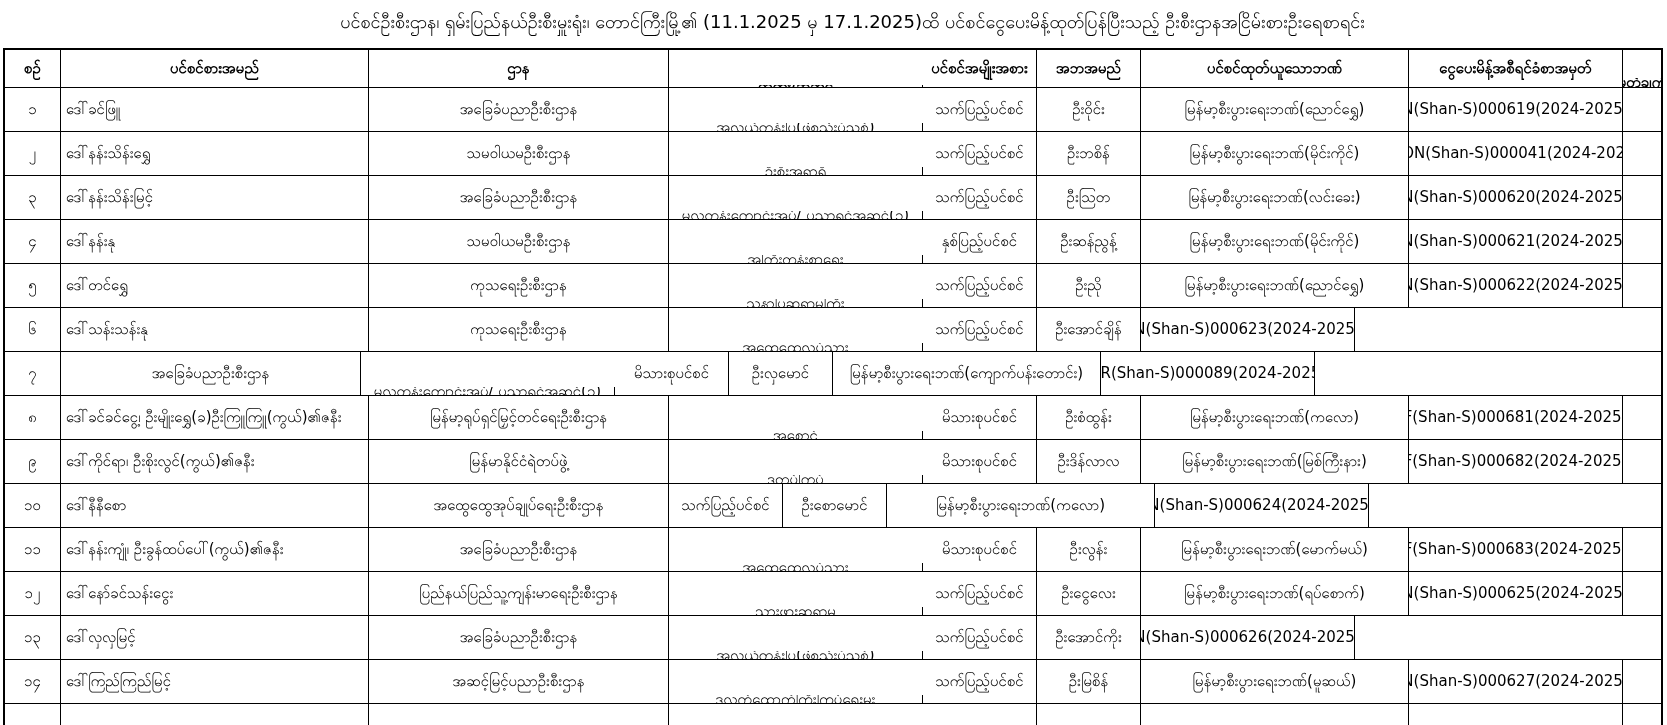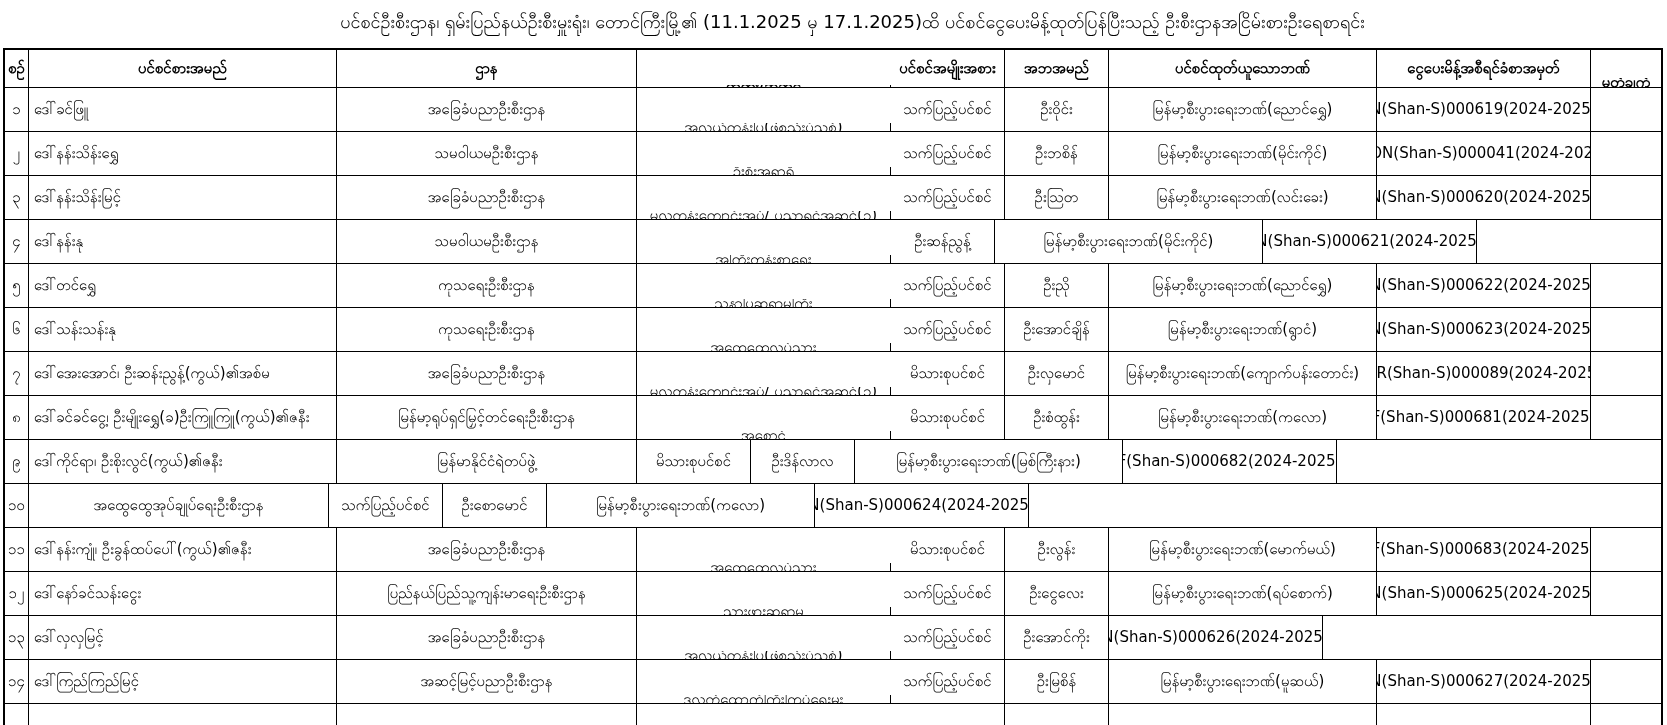--- a/index.html
+++ b/index.html
@@ -29,21 +29,21 @@
   .cell {
     border-right:1px solid #000;
     display:flex; align-items:center; justify-content:center;
     text-align:center;
     font-size:15px; line-height:1.25;
     padding:1px 5px; box-sizing:border-box;
     white-space:nowrap; overflow:hidden;
     flex:0 0 auto;
   }
   .cell:last-child { border-right:none; flex:1 1 auto;margin-top:28px; }
-  .c0 { width:24px; }
+  .c0 { width:56px; }
   .c1 { width:308px; }
   .c2 { width:300px; }
   .c3 { width:254px;margin-top:35px; }
   .c4 { width:114px; }
   .c5 { width:104px; }
   .c6 { width:268px;text-align:right; }
   .c7 { width:214px; }
   .c8 { width:54px; }
   .row:not(.hdr) .c1 { justify-content:flex-start; text-align:center; }
   .row.partial { height:24px; border-bottom:9px solid #0a0a0a; }
@@ -101,20 +101,21 @@
           <div class="cell c5">ဦးဩတ</div>
           <div class="cell c6">မြန်မာ့စီးပွားရေးဘဏ်(လင်းခေး)</div>
           <div class="cell c7">N(Shan-S)000620(2024-2025)</div>
           <div class="cell c8"></div>
         </div>
         <div class="row">
           <div class="cell c0">၄</div>
           <div class="cell c1">ဒေါ်နန်းနု</div>
           <div class="cell c2">သမဝါယမဦးစီးဌာန</div>
           <div class="cell c3">အကြီးတန်းစာရေး</div>
+          <div class="cell c4">နှစ်ပြည့်ပင်စင်</div>
           <div class="cell c5">ဦးဆန်ညွန့်</div>
           <div class="cell c6">မြန်မာ့စီးပွားရေးဘဏ်(မိုင်းကိုင်)</div>
           <div class="cell c7">N(Shan-S)000621(2024-2025)</div>
           <div class="cell c8"></div>
         </div>
         <div class="row">
           <div class="cell c0">၅</div>
           <div class="cell c1">ဒေါ်တင်ရွှေ</div>
           <div class="cell c2">ကုသရေးဦးစီးဌာန</div>
           <div class="cell c3">သူနာပြုဆရာမကြီး</div>
@@ -124,27 +125,25 @@
           <div class="cell c7">N(Shan-S)000622(2024-2025)</div>
           <div class="cell c8"></div>
         </div>
         <div class="row">
           <div class="cell c0">၆</div>
           <div class="cell c1">ဒေါ်သန်းသန်းနု</div>
           <div class="cell c2">ကုသရေးဦးစီးဌာန</div>
           <div class="cell c3">အထွေထွေလုပ်သား</div>
           <div class="cell c4">သက်ပြည့်ပင်စင်</div>
           <div class="cell c5">ဦးအောင်ချိန်</div>
-          <div class="cell c6">မြန်မာ့စီးပွားရေးဘဏ်(ရွာငံ)</div>
           <div class="cell c7">N(Shan-S)000623(2024-2025)</div>
           <div class="cell c8"></div>
         </div>
         <div class="row">
           <div class="cell c0">၇</div>
-          <div class="cell c1">ဒေါ်အေးအောင်၊ ဦးဆန်းညွန့်(ကွယ်)၏အစ်မ</div>
           <div class="cell c2">အခြေခံပညာဦးစီးဌာန</div>
           <div class="cell c3">မူလတန်းကျောင်းအုပ်/ ပညာရှင်အဆင့်(၃)</div>
           <div class="cell c4">မိသားစုပင်စင်</div>
           <div class="cell c5">ဦးလှမောင်</div>
           <div class="cell c6">မြန်မာ့စီးပွားရေးဘဏ်(ကျောက်ပန်းတောင်း)</div>
           <div class="cell c7">GR(Shan-S)000089(2024-2025)</div>
           <div class="cell c8"></div>
         </div>
         <div class="row">
           <div class="cell c0">၈</div>
@@ -154,28 +153,30 @@
           <div class="cell c4">မိသားစုပင်စင်</div>
           <div class="cell c5">ဦးစံထွန်း</div>
           <div class="cell c6">မြန်မာ့စီးပွားရေးဘဏ်(ကလော)</div>
           <div class="cell c7">F(Shan-S)000681(2024-2025)</div>
           <div class="cell c8"></div>
         </div>
         <div class="row">
           <div class="cell c0">၉</div>
           <div class="cell c1">ဒေါ်ကိုင်ရာ၊ ဦးစိုးလွင်(ကွယ်)၏ဇနီး</div>
           <div class="cell c2">မြန်မာနိုင်ငံရဲတပ်ဖွဲ့</div>
+          <div class="cell c3">ဒုတပ်ကြပ်</div>
           <div class="cell c4">မိသားစုပင်စင်</div>
           <div class="cell c5">ဦးဒိန်လာလ</div>
           <div class="cell c6">မြန်မာ့စီးပွားရေးဘဏ်(မြစ်ကြီးနား)</div>
           <div class="cell c7">F(Shan-S)000682(2024-2025)</div>
           <div class="cell c8"></div>
         </div>
         <div class="row">
           <div class="cell c0">၁၀</div>
+          <div class="cell c1">ဒေါ်နီနီစော</div>
           <div class="cell c2">အထွေထွေအုပ်ချုပ်ရေးဦးစီးဌာန</div>
           <div class="cell c4">သက်ပြည့်ပင်စင်</div>
           <div class="cell c5">ဦးစောမောင်</div>
           <div class="cell c6">မြန်မာ့စီးပွားရေးဘဏ်(ကလော)</div>
           <div class="cell c7">N(Shan-S)000624(2024-2025)</div>
           <div class="cell c8"></div>
         </div>
         <div class="row">
           <div class="cell c0">၁၁</div>
           <div class="cell c1">ဒေါ်နန်းကျုံ၊ ဦးခွန်ထပ်ပေါ်(ကွယ်)၏ဇနီး</div>

